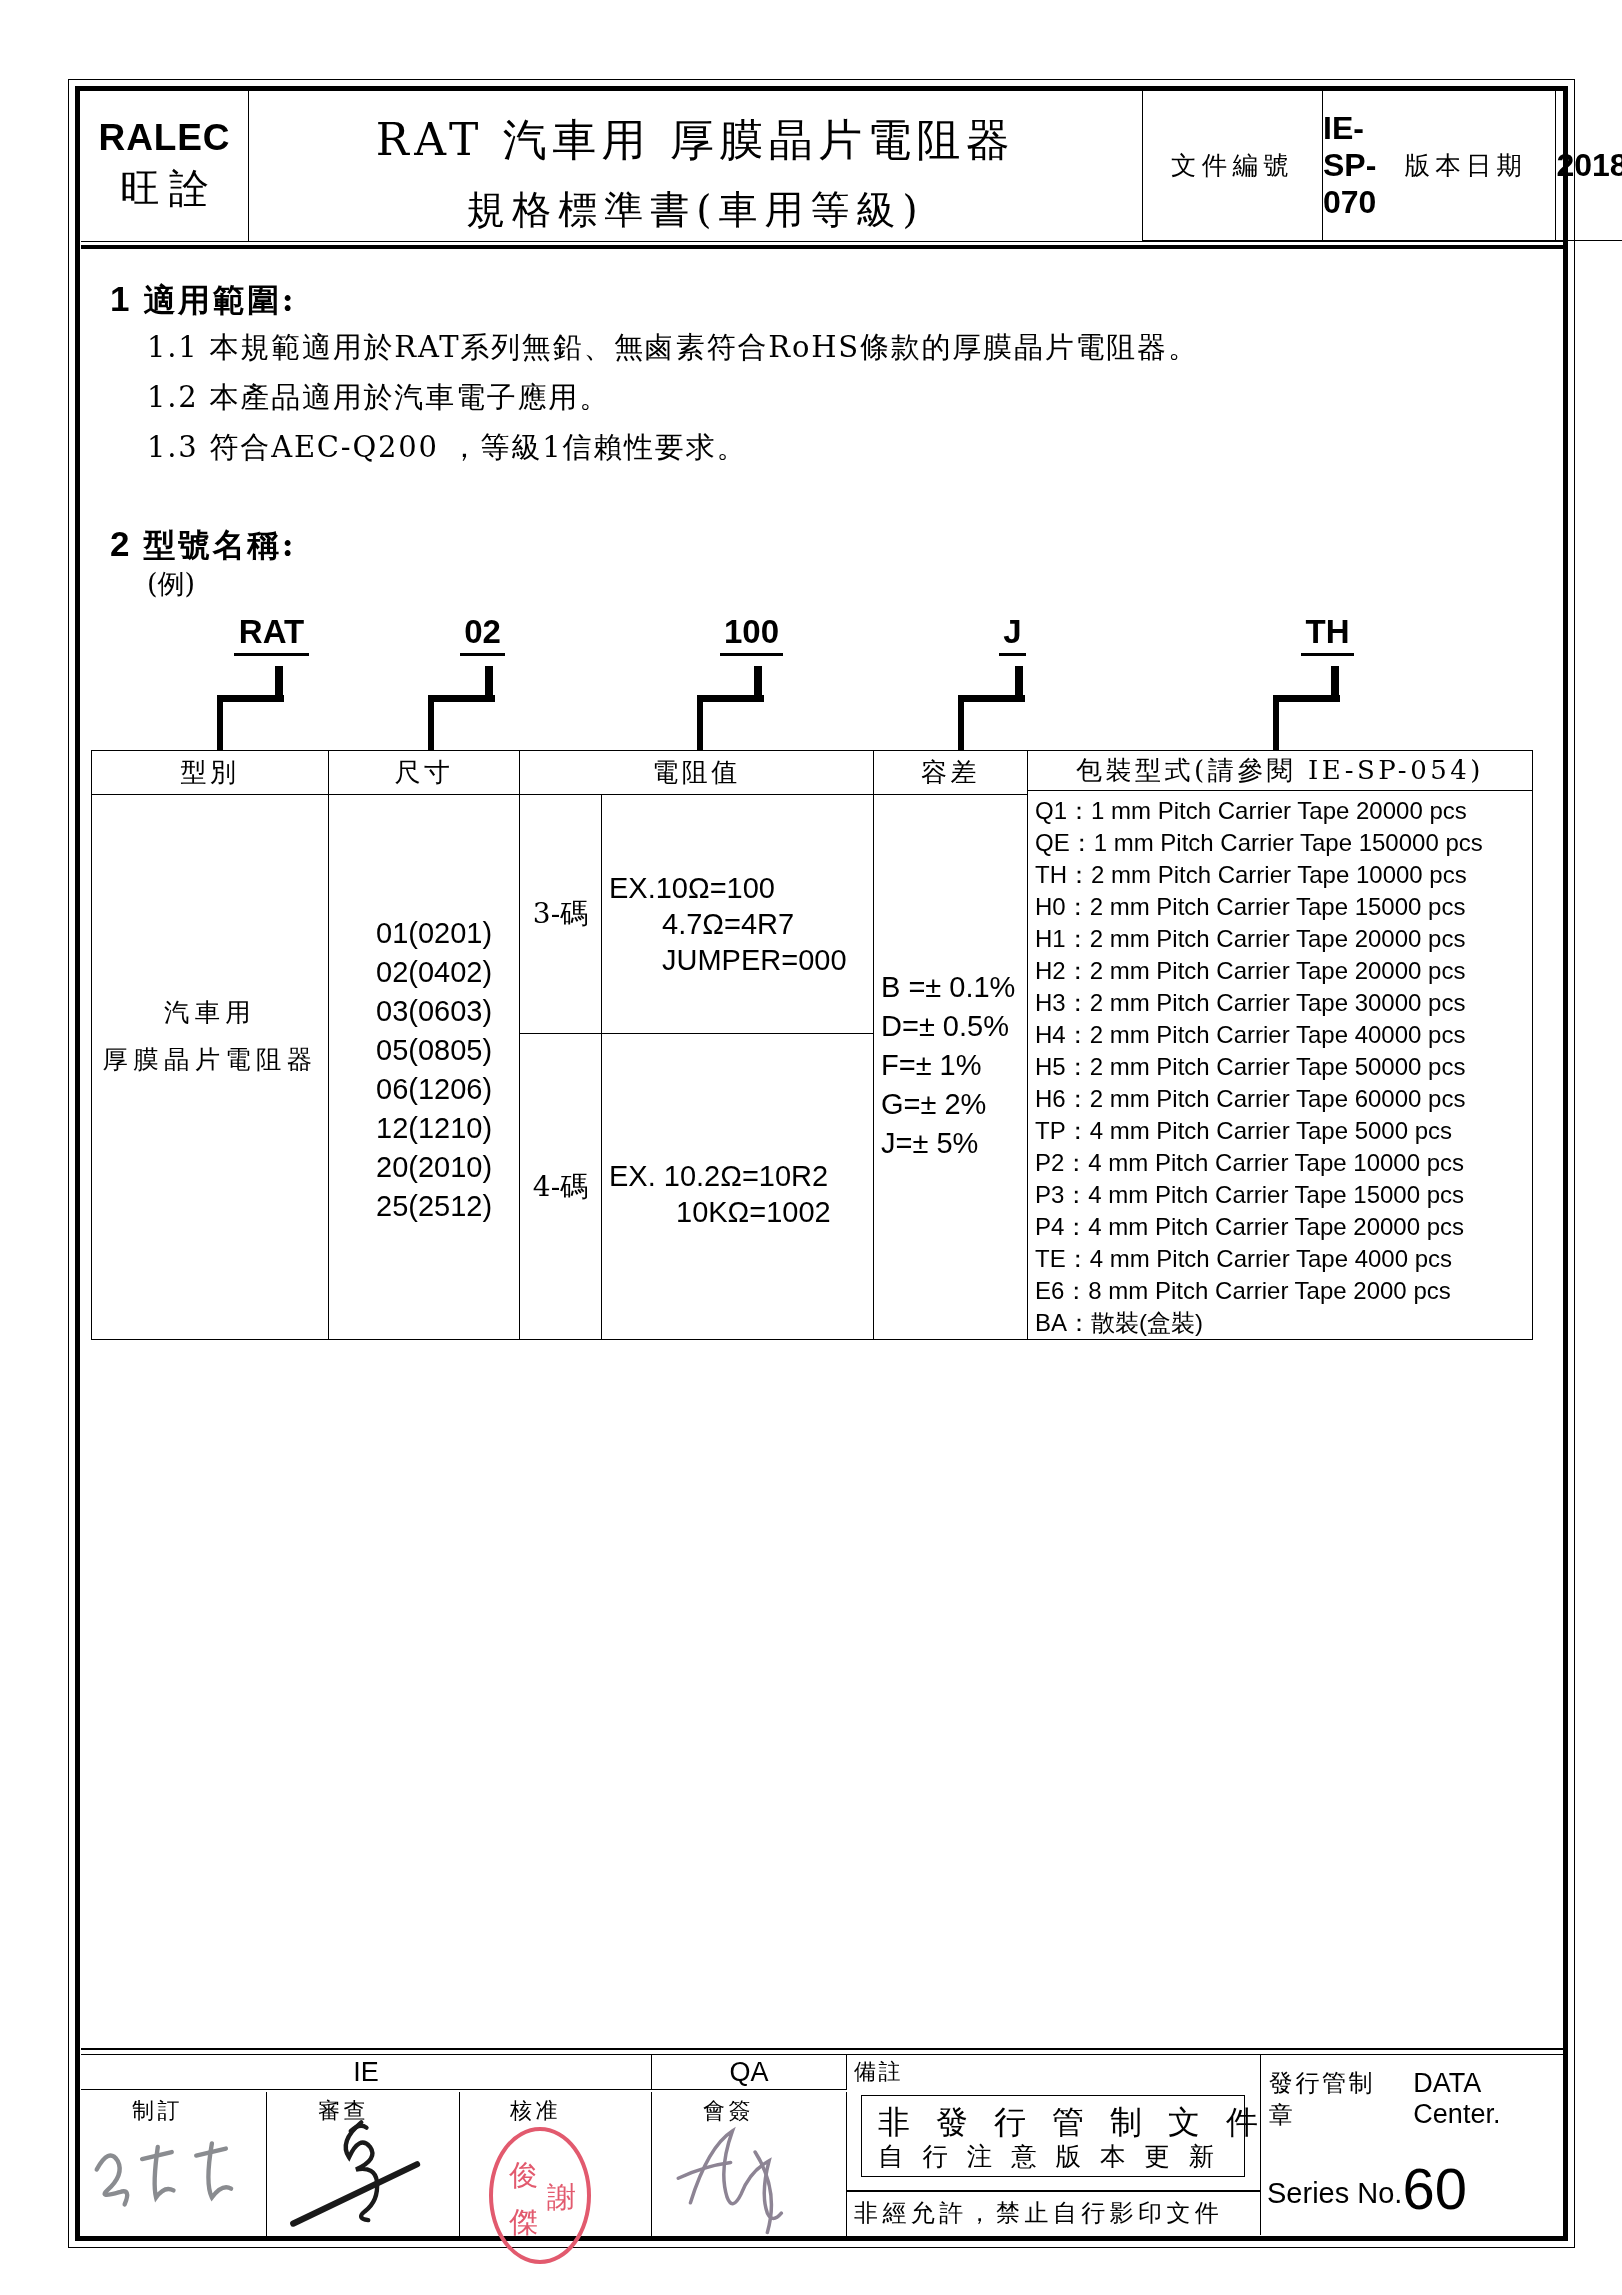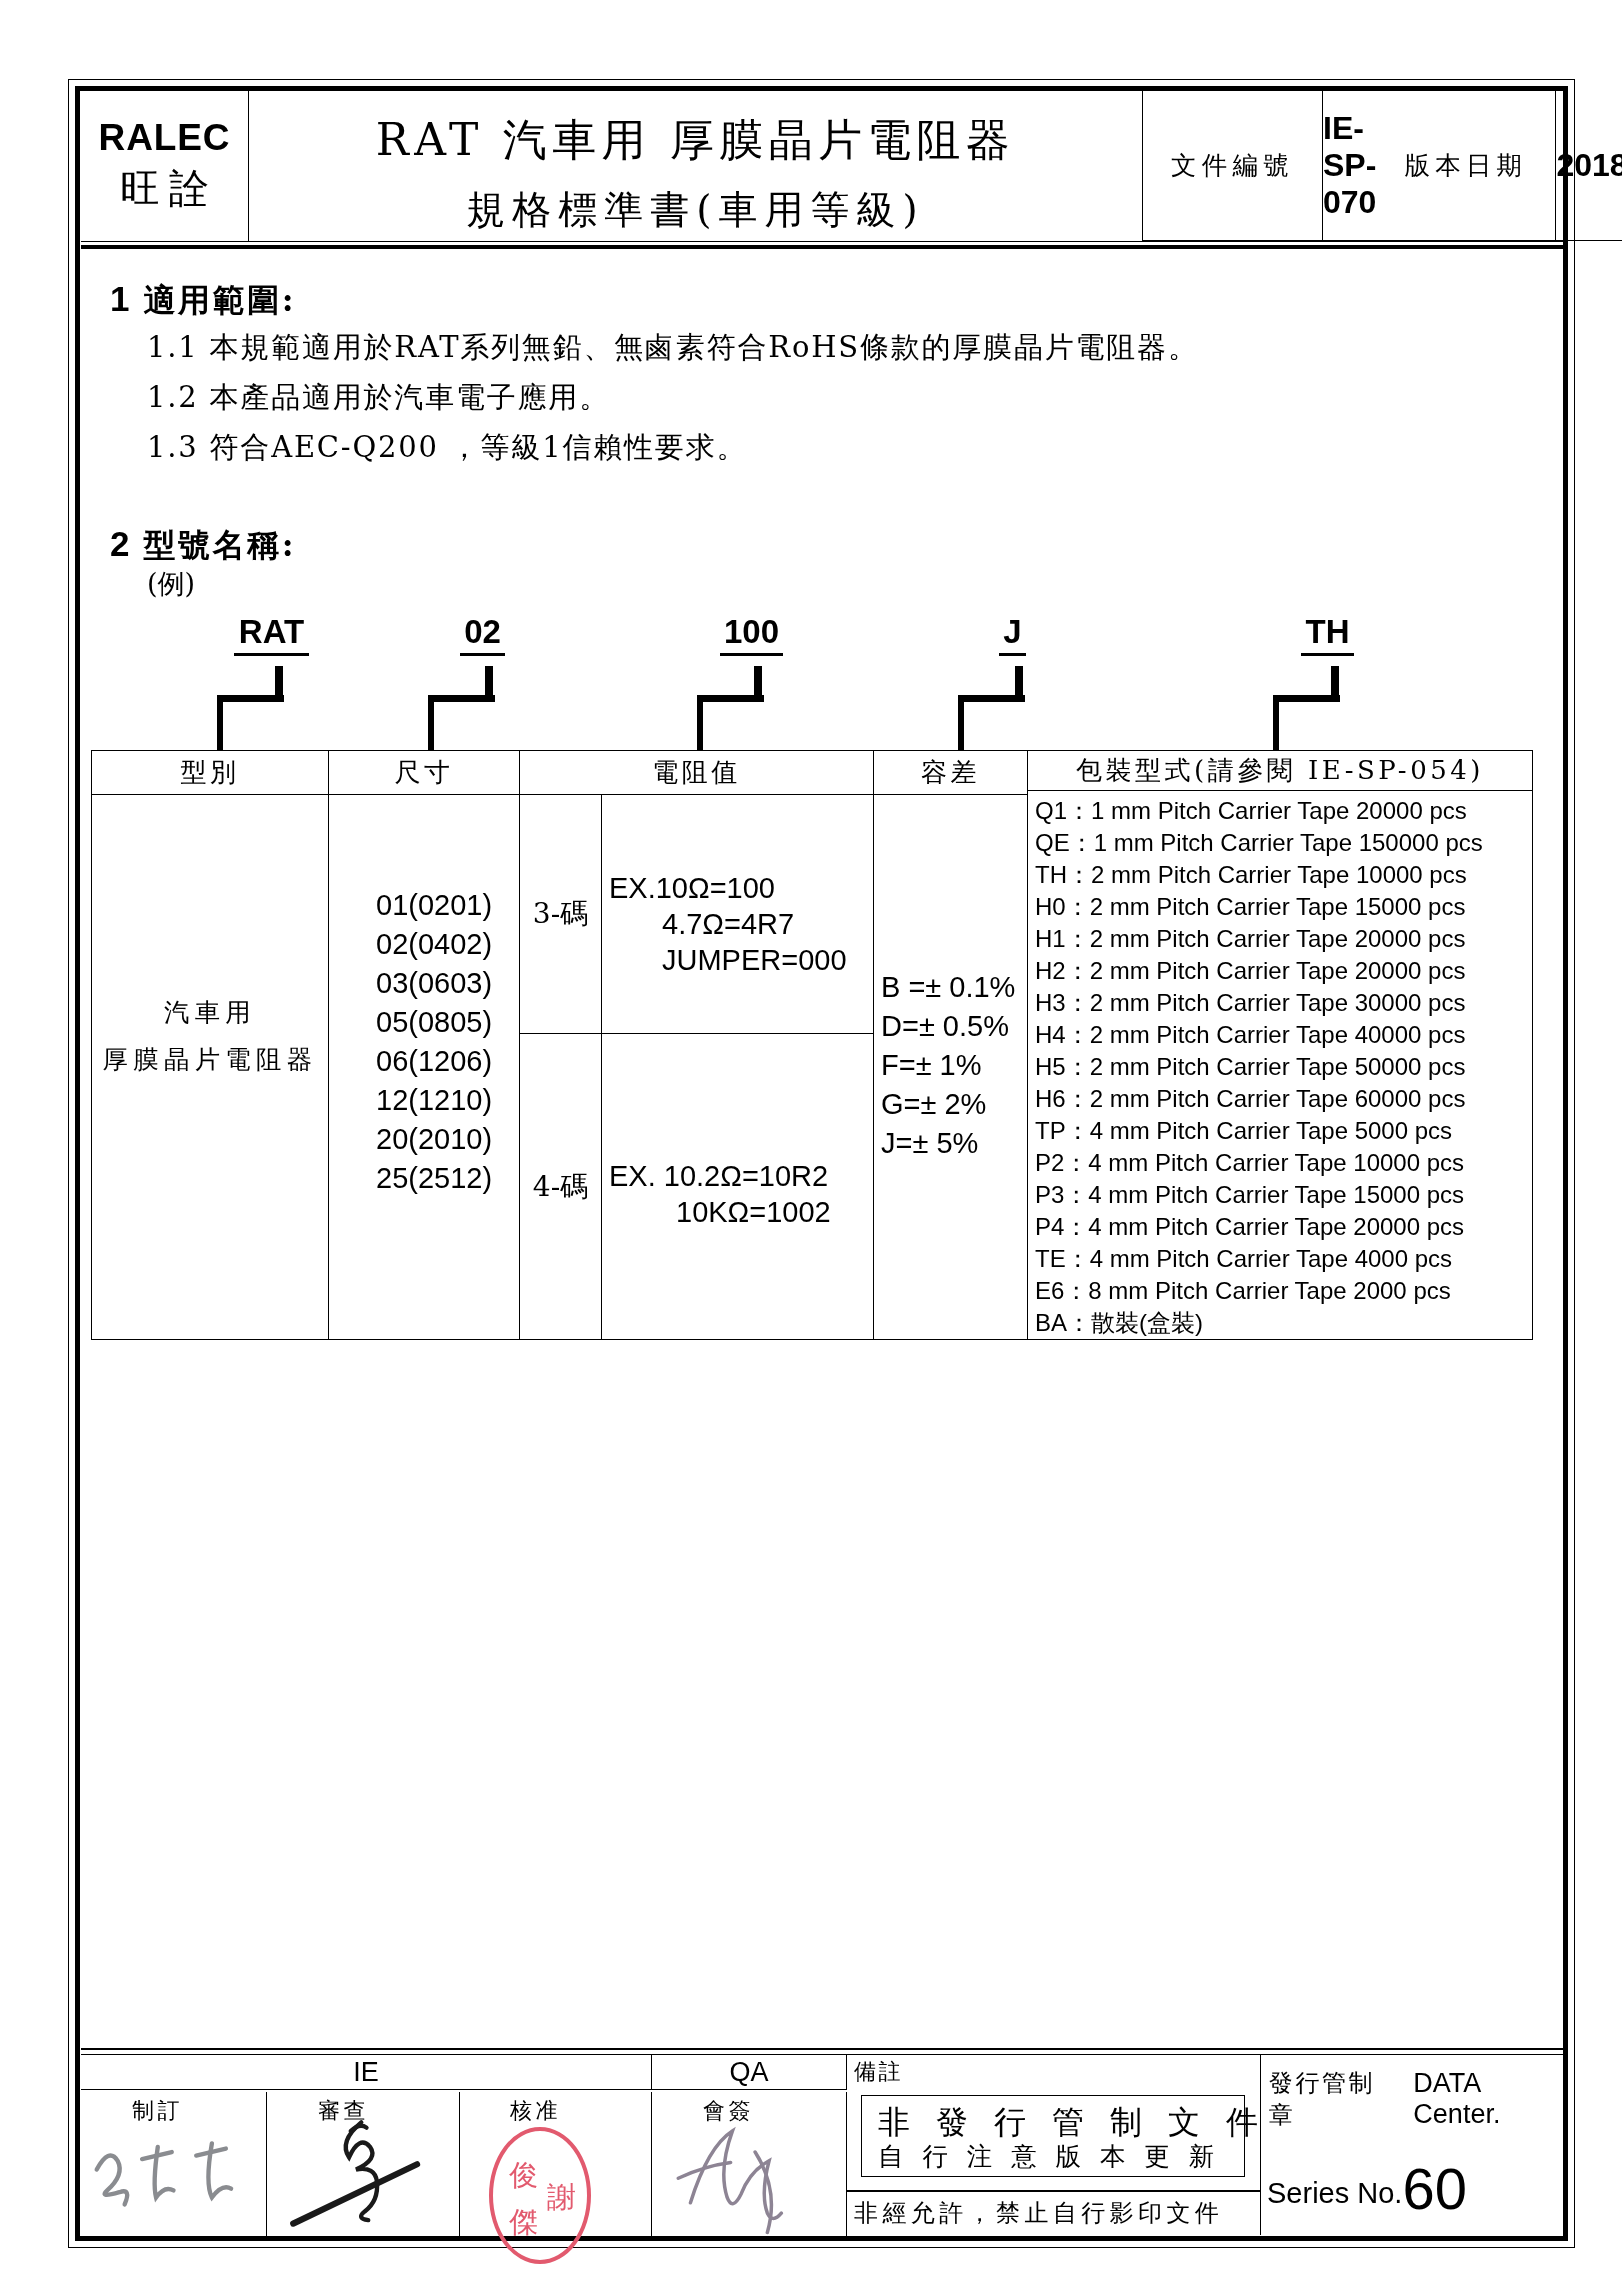--- a/index.html
+++ b/index.html
@@ -42,21 +42,21 @@
   .pn-label { position:absolute; top:613px; width:123px; text-align:center; font-size:33px; font-weight:bold; }
   .pn-label span { display:inline-block; border-bottom:3.5px solid #000; padding:0 4.4px 1.8px 4.4px; }
 
   
   .main-table { position:absolute; left:91px; top:750px; width:1442px; height:590px; border:1.8px solid #000; display:flex; }
   .tcol { display:flex; flex-direction:column; border-right:1.8px solid #000; }
   .tcol:last-child { border-right:none; }
   .thead { height:44px; border-bottom:1.8px solid #000; display:flex; align-items:center; justify-content:center; font-size:26px; letter-spacing:3.5px; }
   .tbody { flex:1; position:relative; }
   .col-type  { width:237px; }
-  .col-size  { width:191px; }
+  .col-size  { width:191px;gap:28px; }
   .col-res   { width:354px; }
   .col-tol   { width:154px; }
   .col-pack  { flex:1; }
   .type-body { display:flex; flex-direction:column; align-items:center; justify-content:center; transform:translateY(-31px); height:100%; }
   .type-body > div { font-size:25.4px; line-height:47px; letter-spacing:5.3px; }
   .size-list { padding:91px 0 0 47px; }
   .size-list > div { font-size:29px; line-height:39px; }
   .res-row-up { height:239px; border-bottom:1.8px solid #000; display:flex; }
   .res-row-dn { flex:1; display:flex; }
   .res-sub-label { width:82px; border-right:1.8px solid #000; display:flex; align-items:center; justify-content:center; font-size:28px; }

